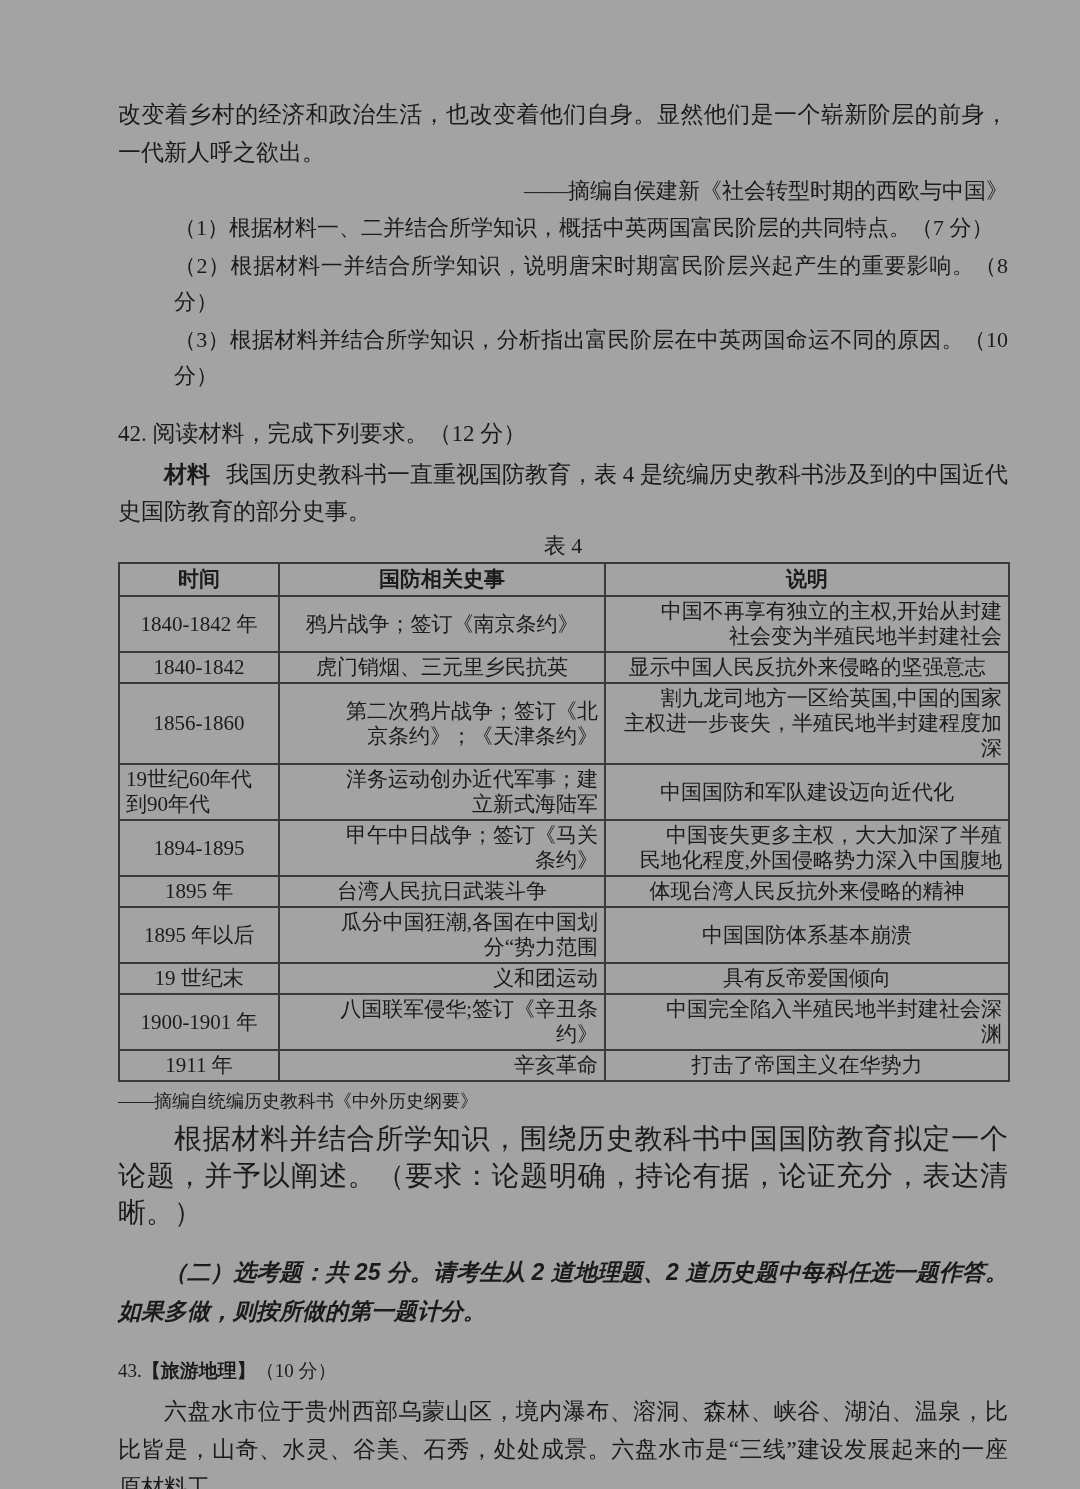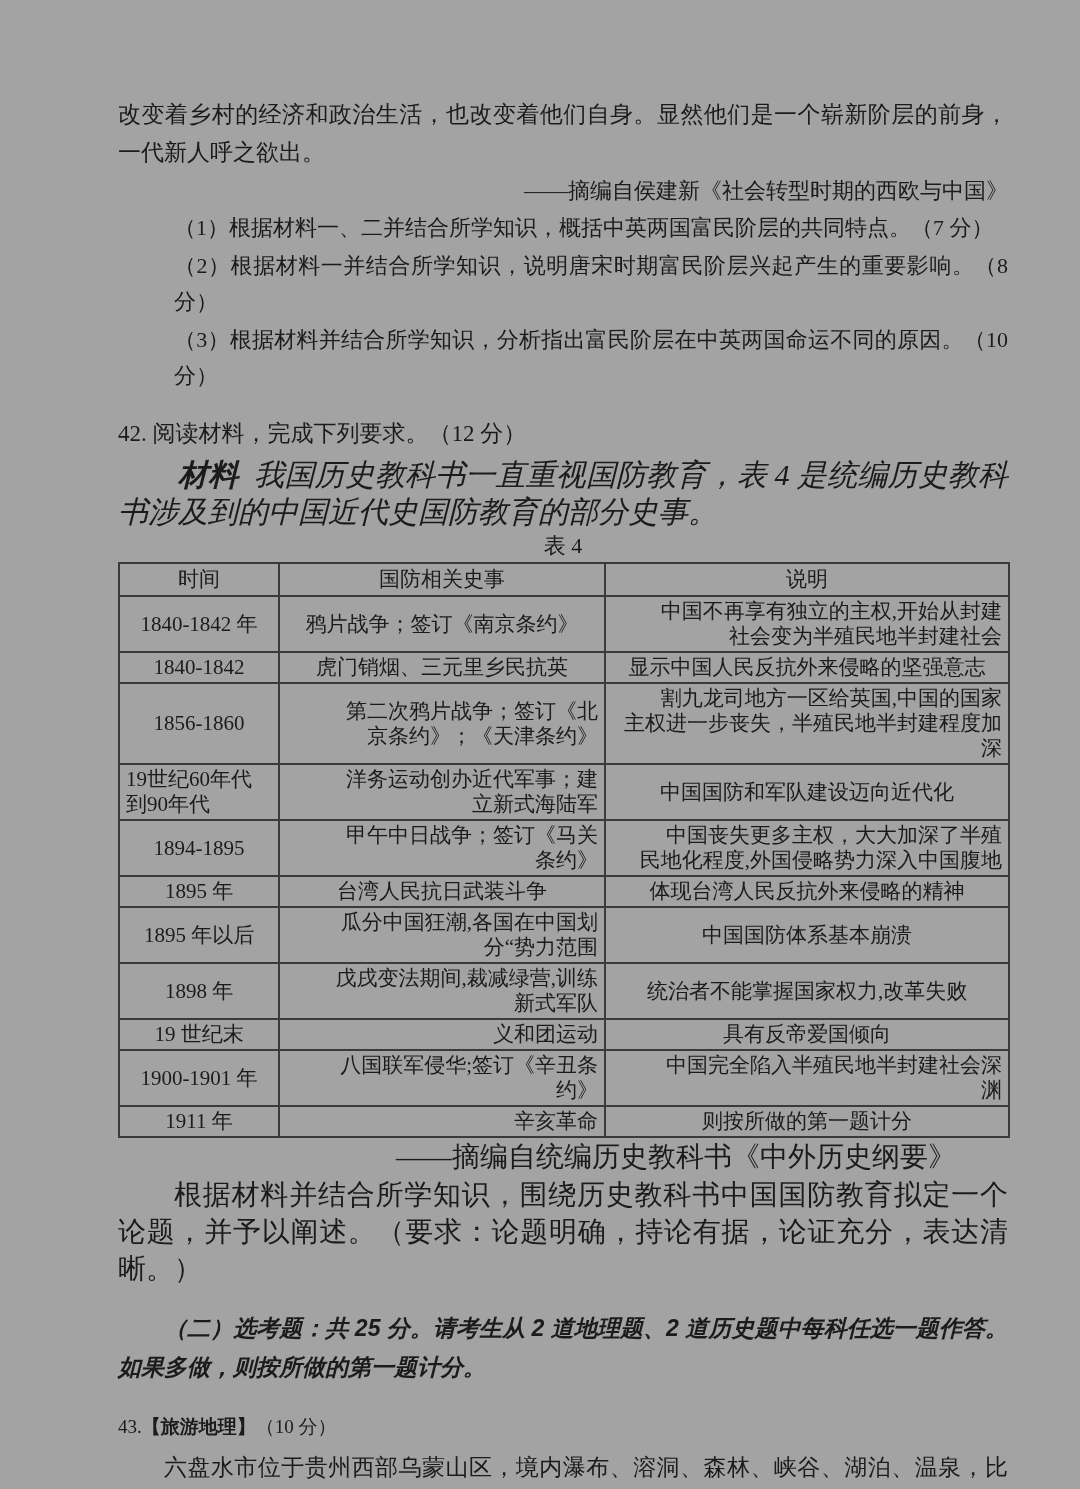--- a/index.html
+++ b/index.html
@@ -7,32 +7,32 @@
     position:relative;width:1080px;height:1489px;margin:0 auto;
     background:#a3a3a3;color:#1b1b1b;box-sizing:border-box;
     padding:96px 72px 0 118px;overflow:hidden;
     font-family:"Liberation Serif","DejaVu Serif",serif;
   }
   p{margin:0;}
   .intro{font-size:23px;line-height:38px;text-align:justify;}
   .cite1{font-size:22px;line-height:34px;text-align:right;margin-top:2px;}
   .subq{font-size:22px;line-height:36px;padding-left:56px;margin-top:2px;text-align:justify;}
   .h42{font-size:23px;line-height:36px;margin-top:22px;}
-  .material{font-size:30px;line-height:37px;margin-top:4px;text-indent:2em;text-align:justify;font-style:italic;}
+  .material{font-size:23px;line-height:37px;margin-top:4px;text-indent:2em;text-align:justify;}
   .hei{font-family:"Liberation Sans","DejaVu Sans",sans-serif;font-weight:700;}
   .material .hei{margin-right:16px;}
   .tbl-caption{text-align:center;font-size:22px;line-height:28px;margin-top:2px;}
   table.def{border-collapse:collapse;width:890px;margin-top:2px;font-size:21px;line-height:25px;table-layout:fixed;}
   table.def th,table.def td{border:2px solid #3a3a3a;padding:2px 6px;vertical-align:middle;word-break:break-all;}
-  table.def th{font-weight:normal;text-align:center;height:27px;}
+  table.def th{font-weight:bold;text-align:center;height:27px;}
   col.c-time{width:160px;} col.c-event{width:326px;} col.c-note{width:404px;}
   td.al-c{text-align:center;}
   td.al-i{text-align:right;text-indent:2em;}
   td.al-l{text-align:left;text-indent:0;}
-  .cite2{font-size:28px;line-height:34px;text-align:right;padding-right:52px;margin-top:2px;}
+  .cite2{font-size:18px;line-height:34px;text-align:left;padding-right:52px;margin-top:2px;}
   .task{font-size:28px;line-height:37px;text-indent:2em;text-align:justify;margin-top:2px;}
   .sec2{font-size:23px;line-height:39px;text-indent:2em;text-align:justify;margin-top:22px;
         font-family:"Liberation Sans","DejaVu Sans",sans-serif;font-weight:700;font-style:italic;}
   .h43{font-size:19px;line-height:36px;margin-top:22px;}
   .q43body{font-size:23px;line-height:38px;text-indent:2em;text-align:justify;margin-top:4px;}
 </style>
 </head>
 <body>
 
 <div class="page">
@@ -93,38 +93,33 @@
           <td class="al-c">1895 年</td>
           <td class="al-c">台湾人民抗日武装斗争</td>
           <td class="al-c">体现台湾人民反抗外来侵略的精神</td>
         </tr>
         <tr>
           <td class="al-c">1895 年以后</td>
           <td class="al-i">瓜分中国狂潮,各国在中国划分“势力范围</td>
           <td class="al-c">中国国防体系基本崩溃</td>
         </tr>
         <tr>
-          <td class="al-c">1898 年</td>
-          <td class="al-i">戊戌变法期间,裁减绿营,训练新式军队</td>
-          <td class="al-c">统治者不能掌握国家权力,改革失败</td>
-        </tr>
-        <tr>
           <td class="al-c">19 世纪末</td>
           <td class="al-i">义和团运动</td>
           <td class="al-c">具有反帝爱国倾向</td>
         </tr>
         <tr>
           <td class="al-c">1900-1901 年</td>
           <td class="al-i">八国联军侵华;签订《辛丑条约》</td>
           <td class="al-i">中国完全陷入半殖民地半封建社会深渊</td>
         </tr>
         <tr>
           <td class="al-c">1911 年</td>
           <td class="al-i">辛亥革命</td>
-          <td class="al-c">则按所做的第一题计分</td>
+          <td class="al-c">打击了帝国主义在华势力</td>
         </tr>
       </tbody>
   </table>
 
   <p class="cite2">——摘编自统编历史教科书《中外历史纲要》</p>
 
   <p class="task">根据材料并结合所学知识，围绕历史教科书中国国防教育拟定一个论题，并予以阐述。（要求：论题明确，持论有据，论证充分，表达清晰。）</p>
 
   <p class="sec2">（二）选考题：共 25 分。请考生从 2 道地理题、2 道历史题中每科任选一题作答。如果多做，则按所做的第一题计分。</p>
 

